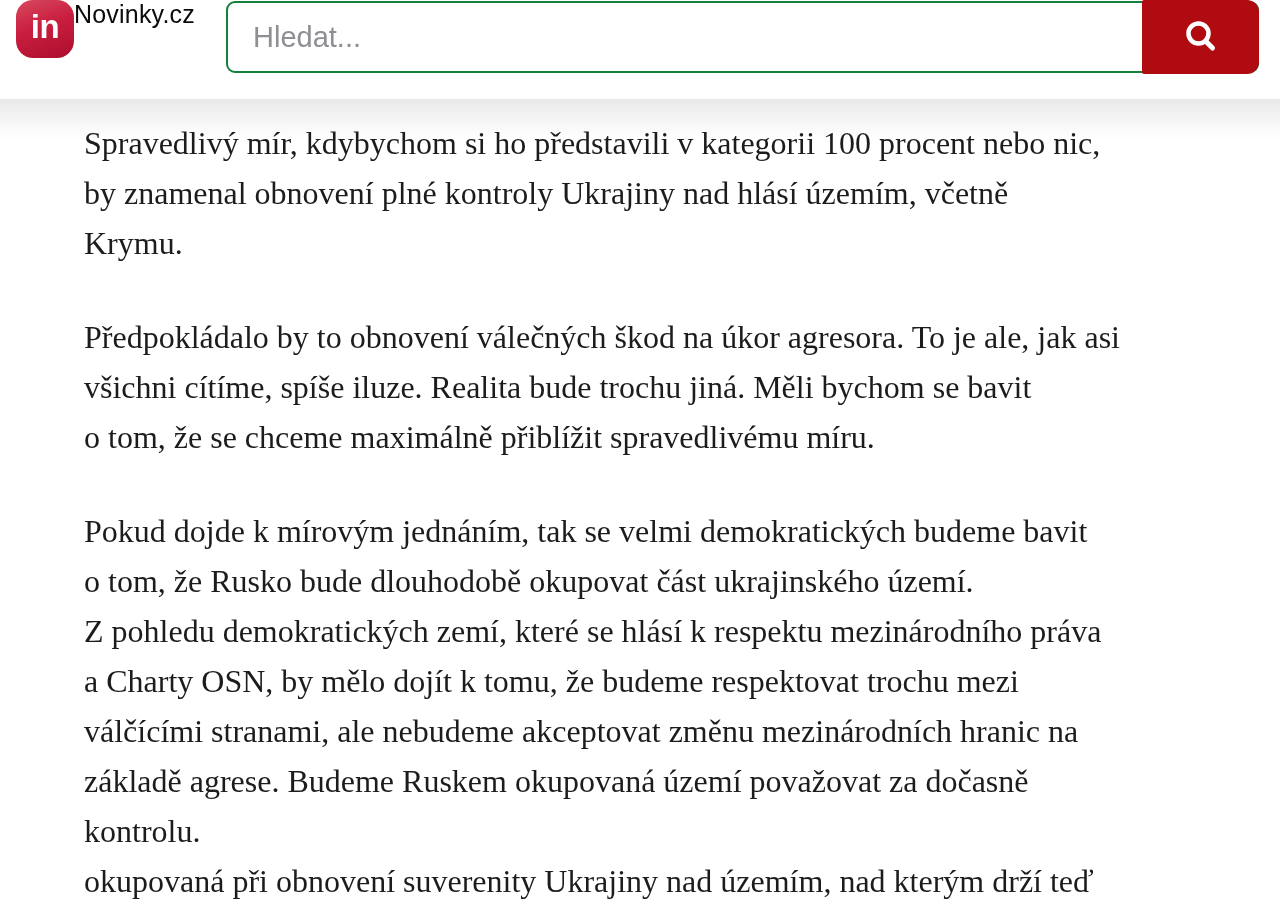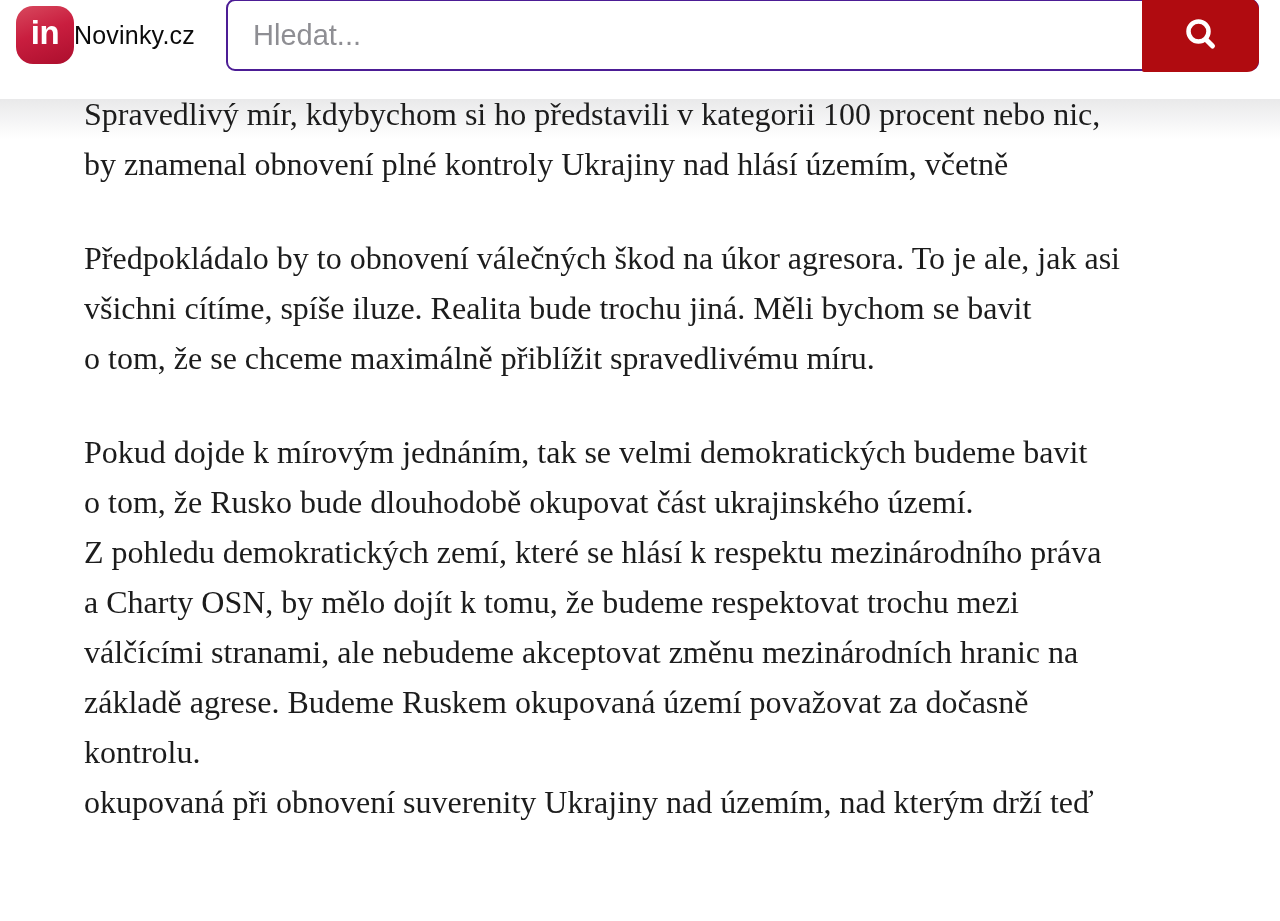--- a/index.html
+++ b/index.html
@@ -4,24 +4,23 @@
 <style>
   * { margin: 0; padding: 0; box-sizing: border-box; }
   html, body {
     width: 1280px; height: 921px;
     background: #ffffff;
     font-family: "Liberation Sans", sans-serif;
     overflow: hidden;
   }
   .header {
     position: relative;
-    height: 70px;
+    height: 99px;
     background: #ffffff;
     display: flex;
-    align-items: center;
     padding: 0 21px 0 16px;
     z-index: 2;
   }
   .logo {
     width: 58px; height: 58px;
     border-radius: 17px;
     background: linear-gradient(160deg, #d8495e 0%, #c91e3f 45%, #ac0e2d 100%);
     display: flex; align-items: center; justify-content: center;
     flex: 0 0 auto;
     cursor: pointer;
@@ -45,21 +44,21 @@
   .search-wrap {
     position: relative;
     flex: 1 1 auto;
     margin-left: 31px;
     height: 74px;
   }
   .search-input {
     width: 100%;
     height: 72px;
     margin-top: 1px;
-    border: 2px solid #4c1d95;
+    border: 2px solid #15803d;
     border-radius: 9px;
     font-family: "Liberation Sans", sans-serif;
     font-size: 29px;
     color: #333;
     padding: 0 140px 0 25px;
     outline: none;
     background: #ffffff;
   }
   .search-input::placeholder { color: #8e8e93; opacity: 1; }
   .search-button {
@@ -114,20 +113,21 @@
     </button>
   </div>
 </div>
 
 <div class="fade-band"></div>
 
 <div class="article">
     <p class="para">
       <span class="line">Spravedlivý mír, kdybychom si ho představili v kategorii 100 procent nebo nic,</span>
       <span class="line">by znamenal obnovení plné kontroly Ukrajiny nad hlásí územím, včetně</span>
+      <span class="line">Krymu.</span>
     </p>
     <p class="para">
       <span class="line">Předpokládalo by to obnovení válečných škod na úkor agresora. To je ale, jak asi</span>
       <span class="line">všichni cítíme, spíše iluze. Realita bude trochu jiná. Měli bychom se bavit</span>
       <span class="line">o tom, že se chceme maximálně přiblížit spravedlivému míru.</span>
     </p>
     <p class="para">
       <span class="line">Pokud dojde k mírovým jednáním, tak se velmi demokratických budeme bavit</span>
       <span class="line">o tom, že Rusko bude dlouhodobě okupovat část ukrajinského území.</span>
       <span class="line">Z pohledu demokratických zemí, které se hlásí k respektu mezinárodního práva</span>

